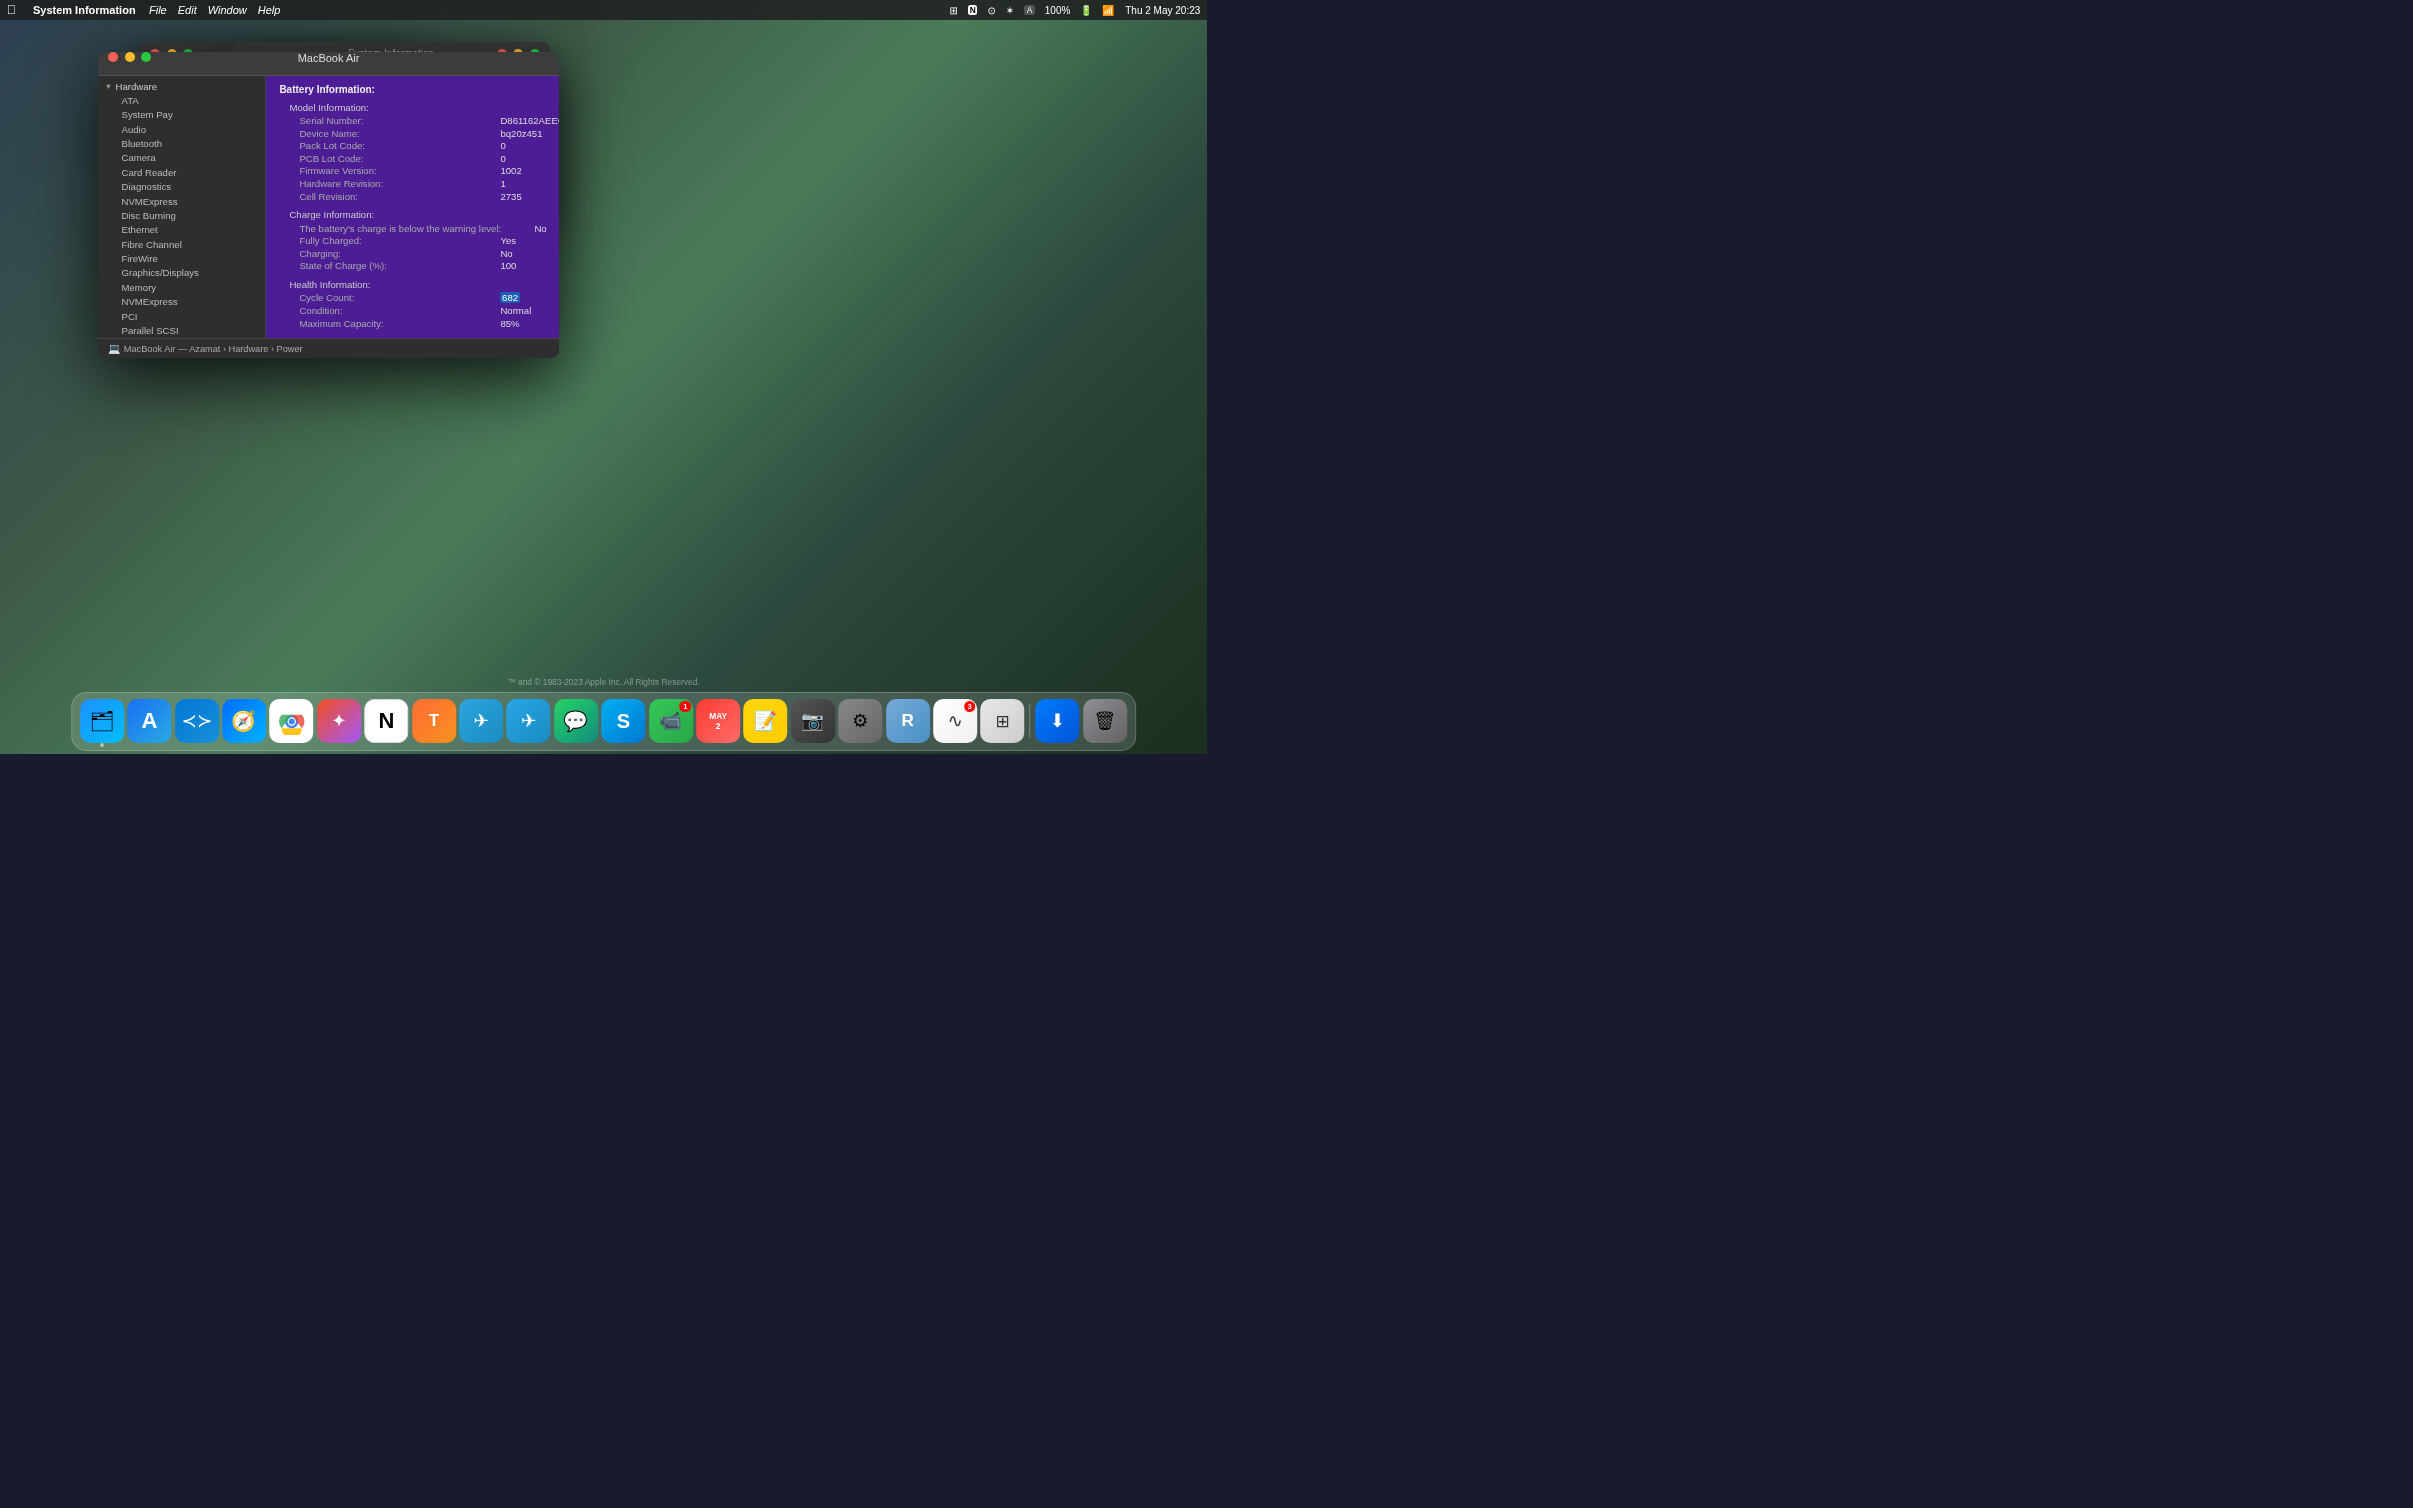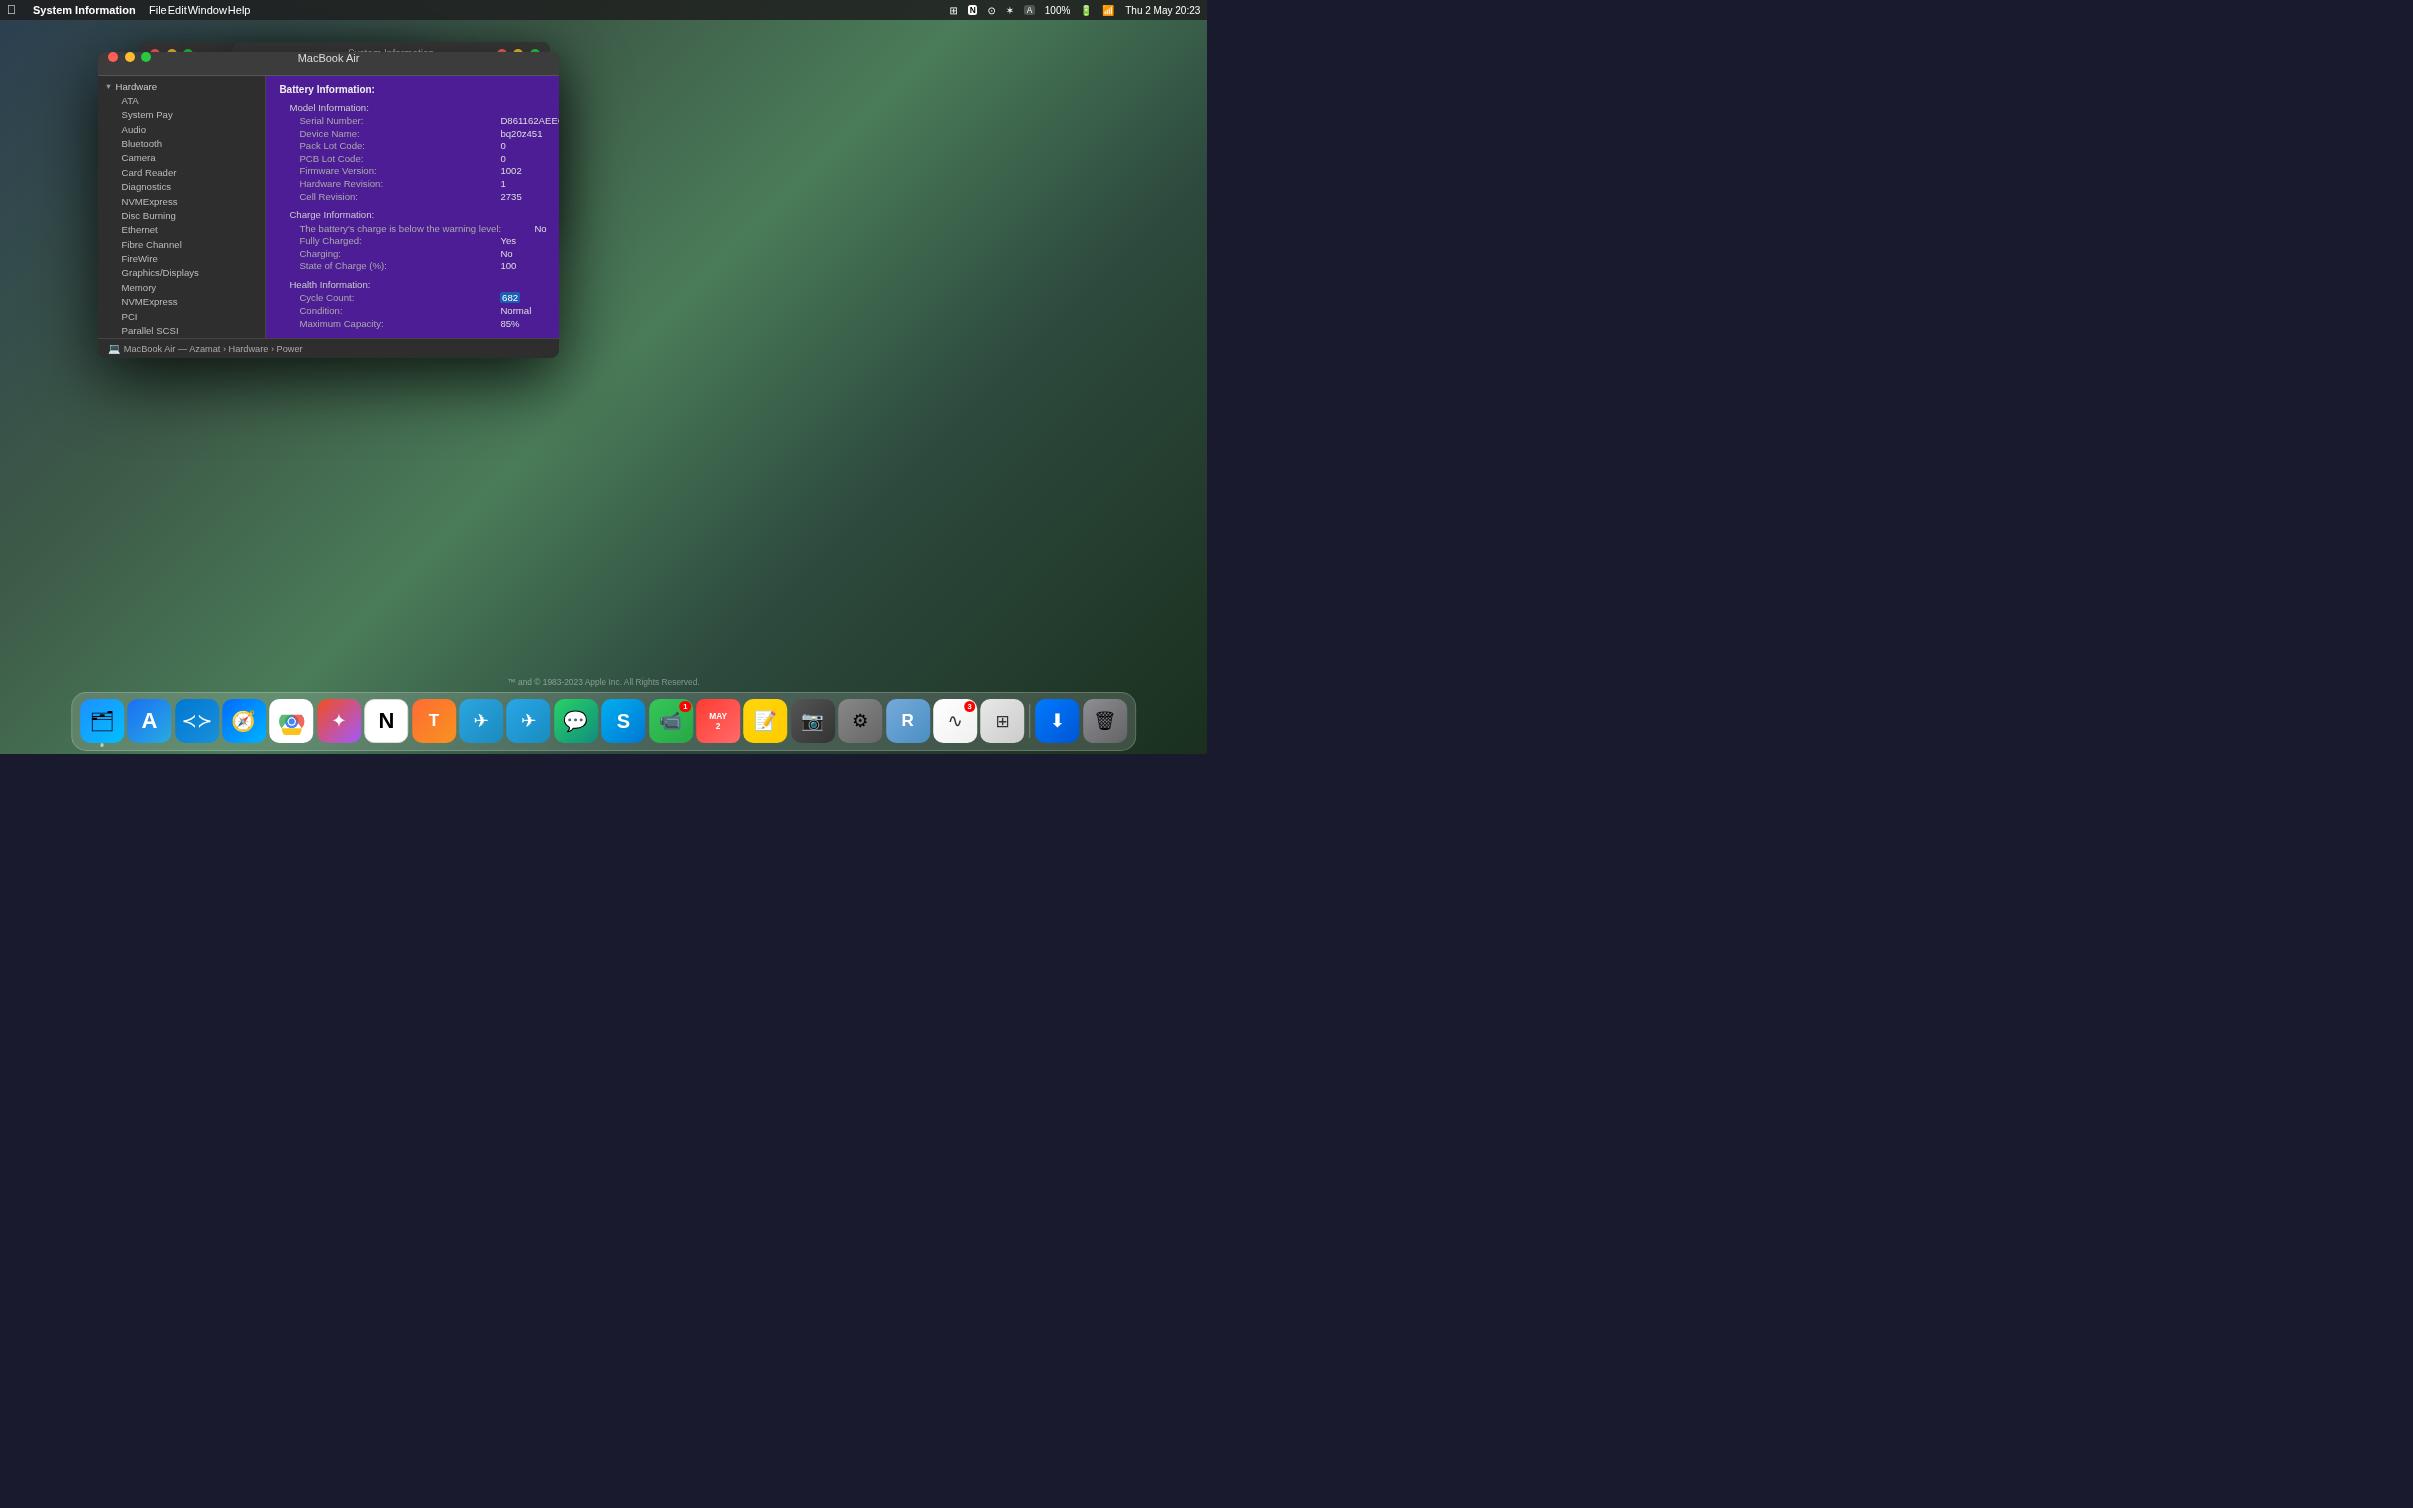--- a/index.html
+++ b/index.html
@@ -44,22 +44,23 @@
     }
     .menubar-apple {
       font-size: 12.6px;
       margin-right: 3.4px;
     }
     .menubar-app-name {
       font-weight: 600;
     }
     .menubar-menu-items {
       display: flex;
-      gap: 1px;
+      gap: 11px;
       font-weight: 400;
+      font-style: italic;
     }
     .menubar-right {
       margin-left: auto;
       display: flex;
       align-items: center;
       gap: 10px;
       font-size: 10px;
     }
 
     
@@ -295,21 +296,21 @@
     .icon-vscode { background: linear-gradient(135deg, #0078d4, #1a90d9); }
     .icon-safari { background: linear-gradient(135deg, #006cff, #00b3ff); }
     .icon-figma { background: linear-gradient(135deg, #f24e1e, #a259ff); }
     .icon-notion { background: #fff; border: 0.8px solid #ddd; }
     .icon-taplink { background: linear-gradient(135deg, #ff6b35, #f7931e); }
     .icon-telegram { background: linear-gradient(135deg, #2ca5e0, #1a8bbf); }
     .icon-telegram2 { background: linear-gradient(135deg, #27a7e7, #1a8bbf); }
     .icon-whatsapp { background: linear-gradient(135deg, #25d366, #128c7e); }
     .icon-skype { background: linear-gradient(135deg, #00aff0, #0078d4); }
     .icon-facetime { background: linear-gradient(135deg, #34c759, #28a745); }
-    .icon-calendar { background: linear-gradient(135deg, #ff3b30, #ff6b6b); border-radius: 8px; }
+    .icon-calendar { background: linear-gradient(135deg, #ff3b30, #ff6b6b); }
     .icon-notes { background: linear-gradient(135deg, #ffd60a, #ffcc00); }
     .icon-screenshot { background: linear-gradient(135deg, #555, #333); }
     .icon-syspreferences { background: linear-gradient(135deg, #888, #666); }
     .icon-rstudio { background: linear-gradient(135deg, #75aadb, #4a8fc1); }
     .icon-freeform { background: linear-gradient(135deg, #fff, #f0f0f0); }
     .icon-activity { background: linear-gradient(135deg, #e8e8e8, #ccc); }
     .icon-downloader { background: linear-gradient(135deg, #007aff, #0055d4); }
     .icon-trash { background: linear-gradient(135deg, #8e8e93, #636366); }
   </style>
 </head>

